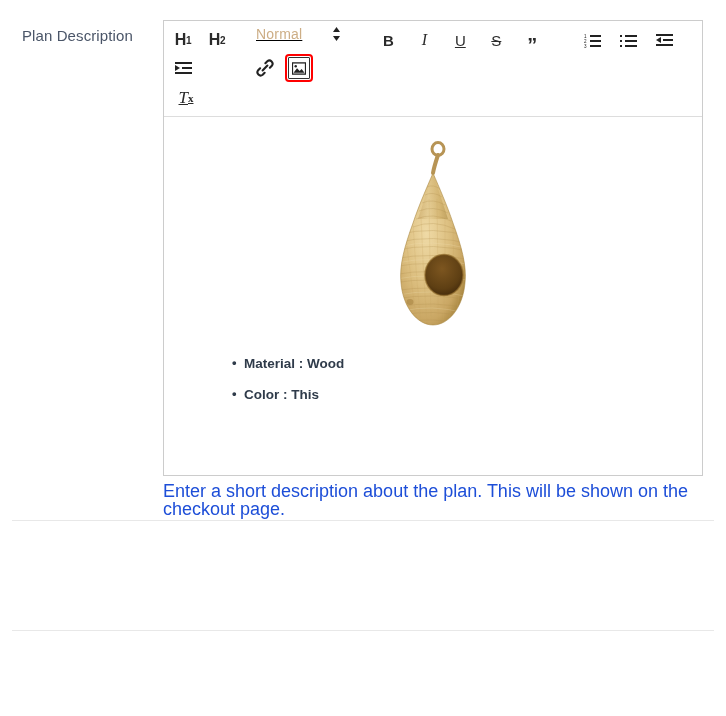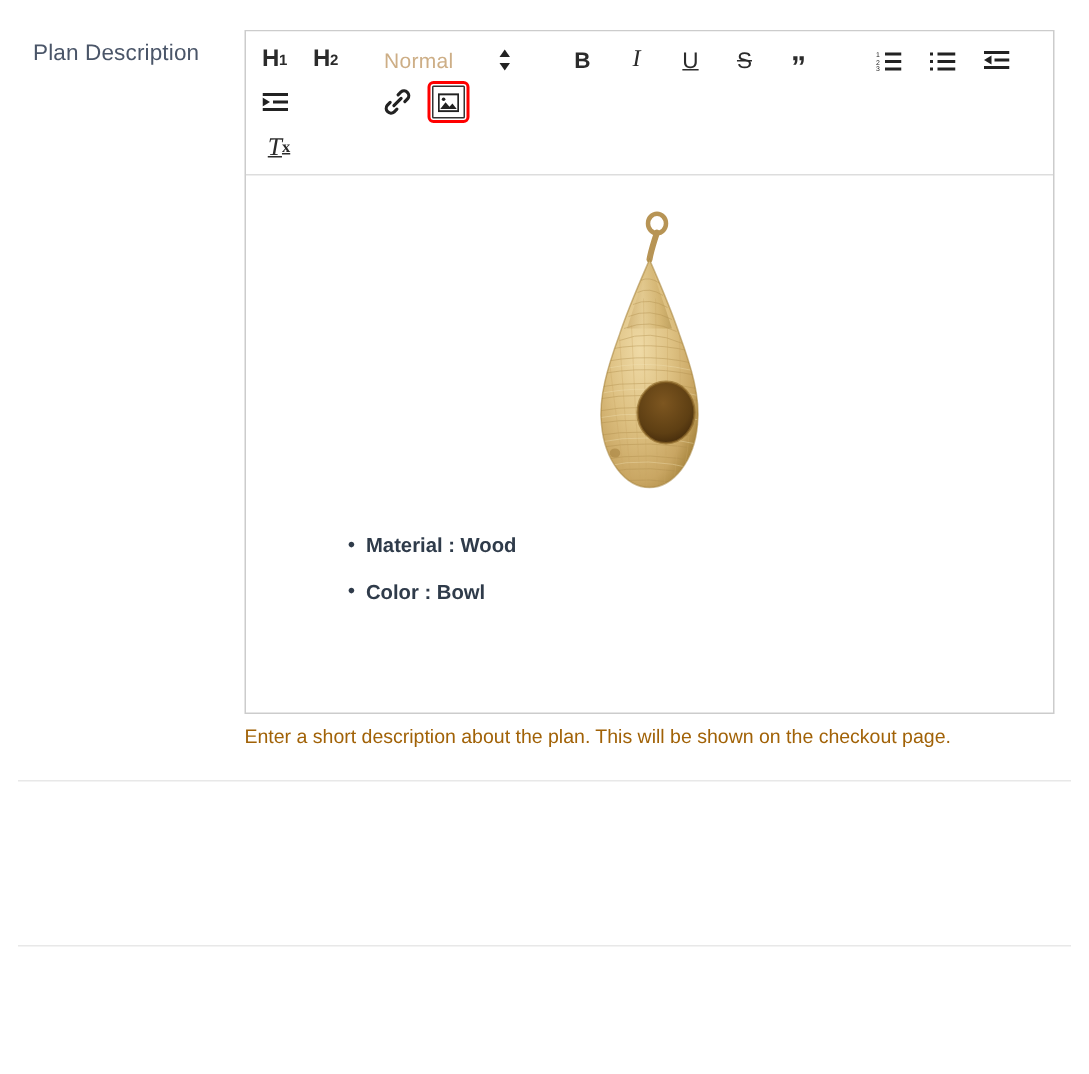--- a/index.html
+++ b/index.html
@@ -89,24 +89,24 @@
     font-family: "Liberation Sans", sans-serif;
     letter-spacing: -.3px;
   }
   .tb-heading sub { font-size: 10px; font-weight: 700; }
   .tb-gap-sm { width: 10px; }
   .tb-gap-md { width: 22px; }
   .tb-gap-lg { width: 34px; }
 
   #tb-style-picker {
     display: inline-flex;
-    align-items: center;
     height: 28px;
     cursor: pointer;
     padding-left: 4px;
+    text-decoration: underline;
   }
   #tb-style-label {
     color: #cdae86;
     font-size: 14px;
     letter-spacing: .2px;
   }
   #tb-style-arrows {
     margin-left: 30px;
     display: inline-flex;
     flex-direction: column;
@@ -186,22 +186,22 @@
     top: -1px;
     color: #2f3b4a;
     font-size: 13px;
   }
 
   #editor-help {
     position: absolute;
     left: 163px;
     top: 482px;
     width: 560px;
-    color: #a16207;
-    font-size: 13px;
+    color: #1d4ed8;
+    font-size: 18px;
     line-height: 18px;
   }
 </style>
 </head>
 <body>
 
 <div id="page">
 
   <div class="form-row" id="row-description">
 
@@ -422,21 +422,21 @@
                        C 20 168, 34 186, 50 186
                        C 66 186, 80 168, 82 144
                        C 84 126, 78 106, 70 84
                        C 64 66, 56 48, 50 34 Z" fill="none" stroke="#a5833c" stroke-width="1" opacity="0.55"></path>
             </g>
           </svg>
         </div>
 
         <ul id="spec-list">
           <li>Material : Wood</li>
-          <li>Color : Bowl</li>
+          <li>Color : This</li>
         </ul>
       </div>
     </div>
 
     <div id="editor-help">Enter a short description about the plan. This will be shown on the checkout page.</div>
   </div>
 
   <div class="divider" id="div-1"></div>
 
   <div class="form-row" id="row-metadata">

